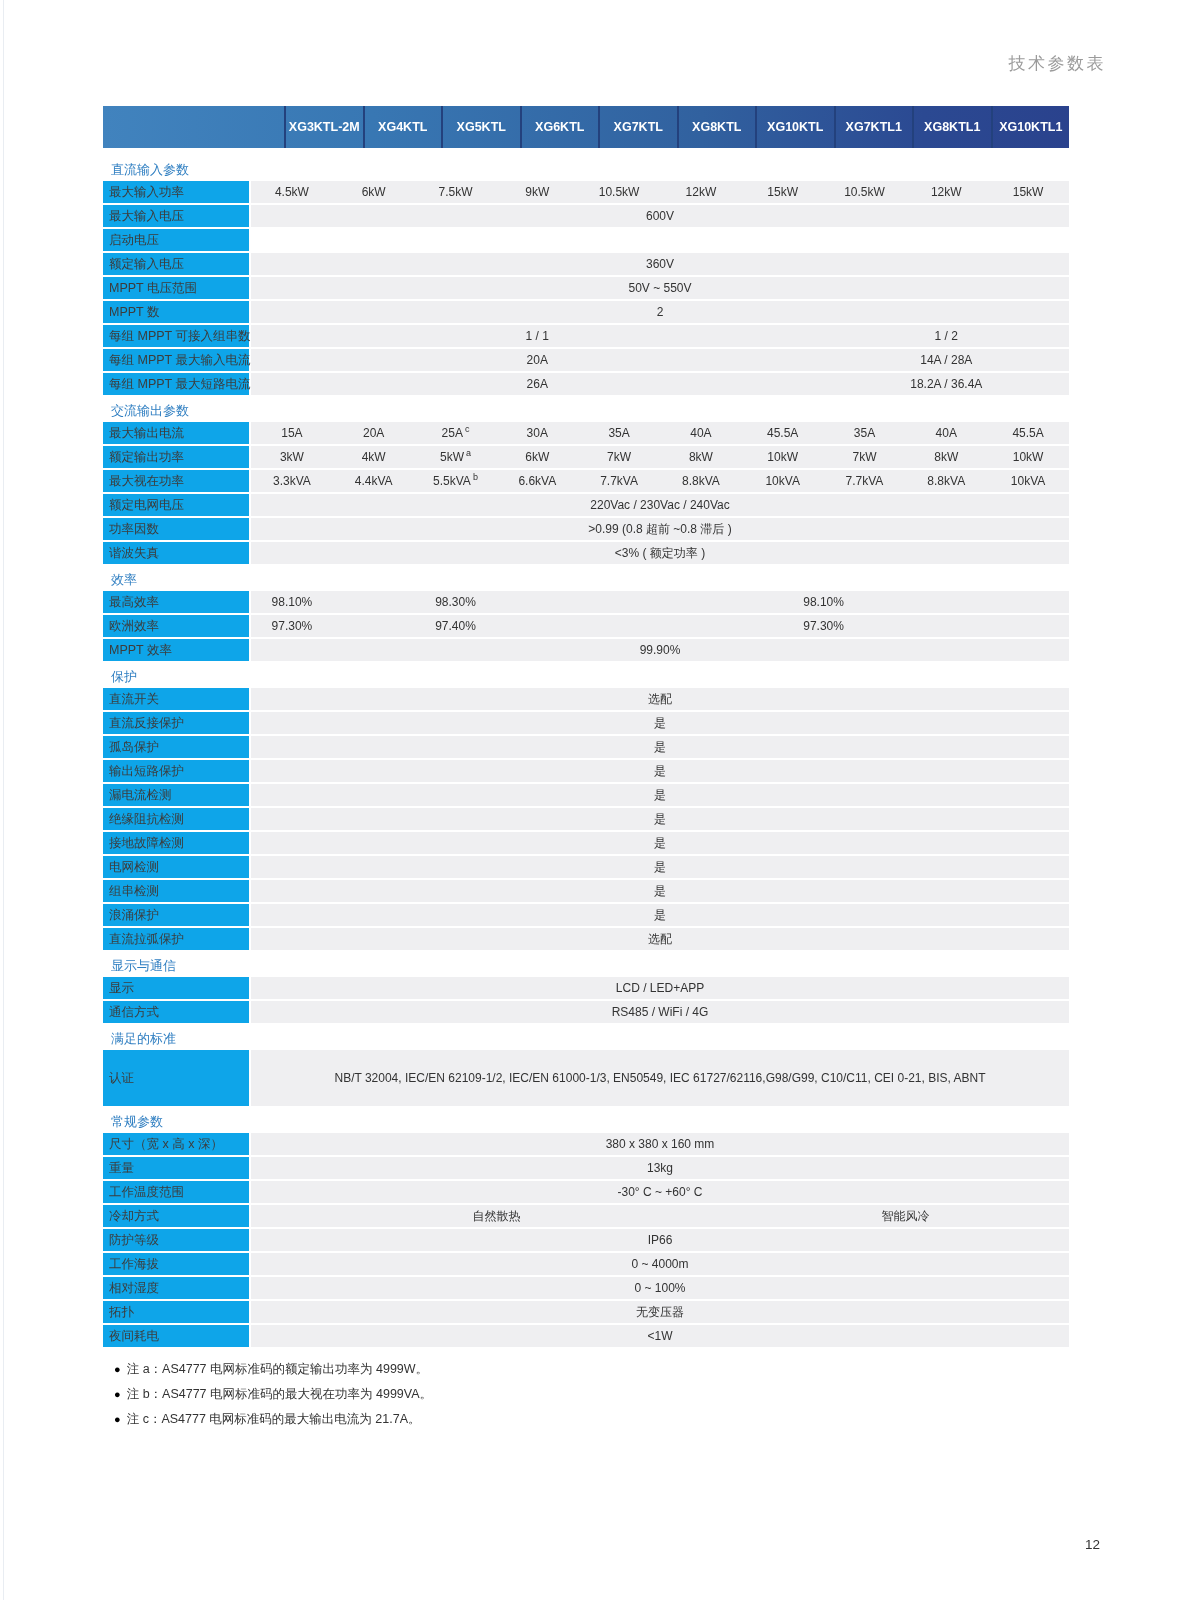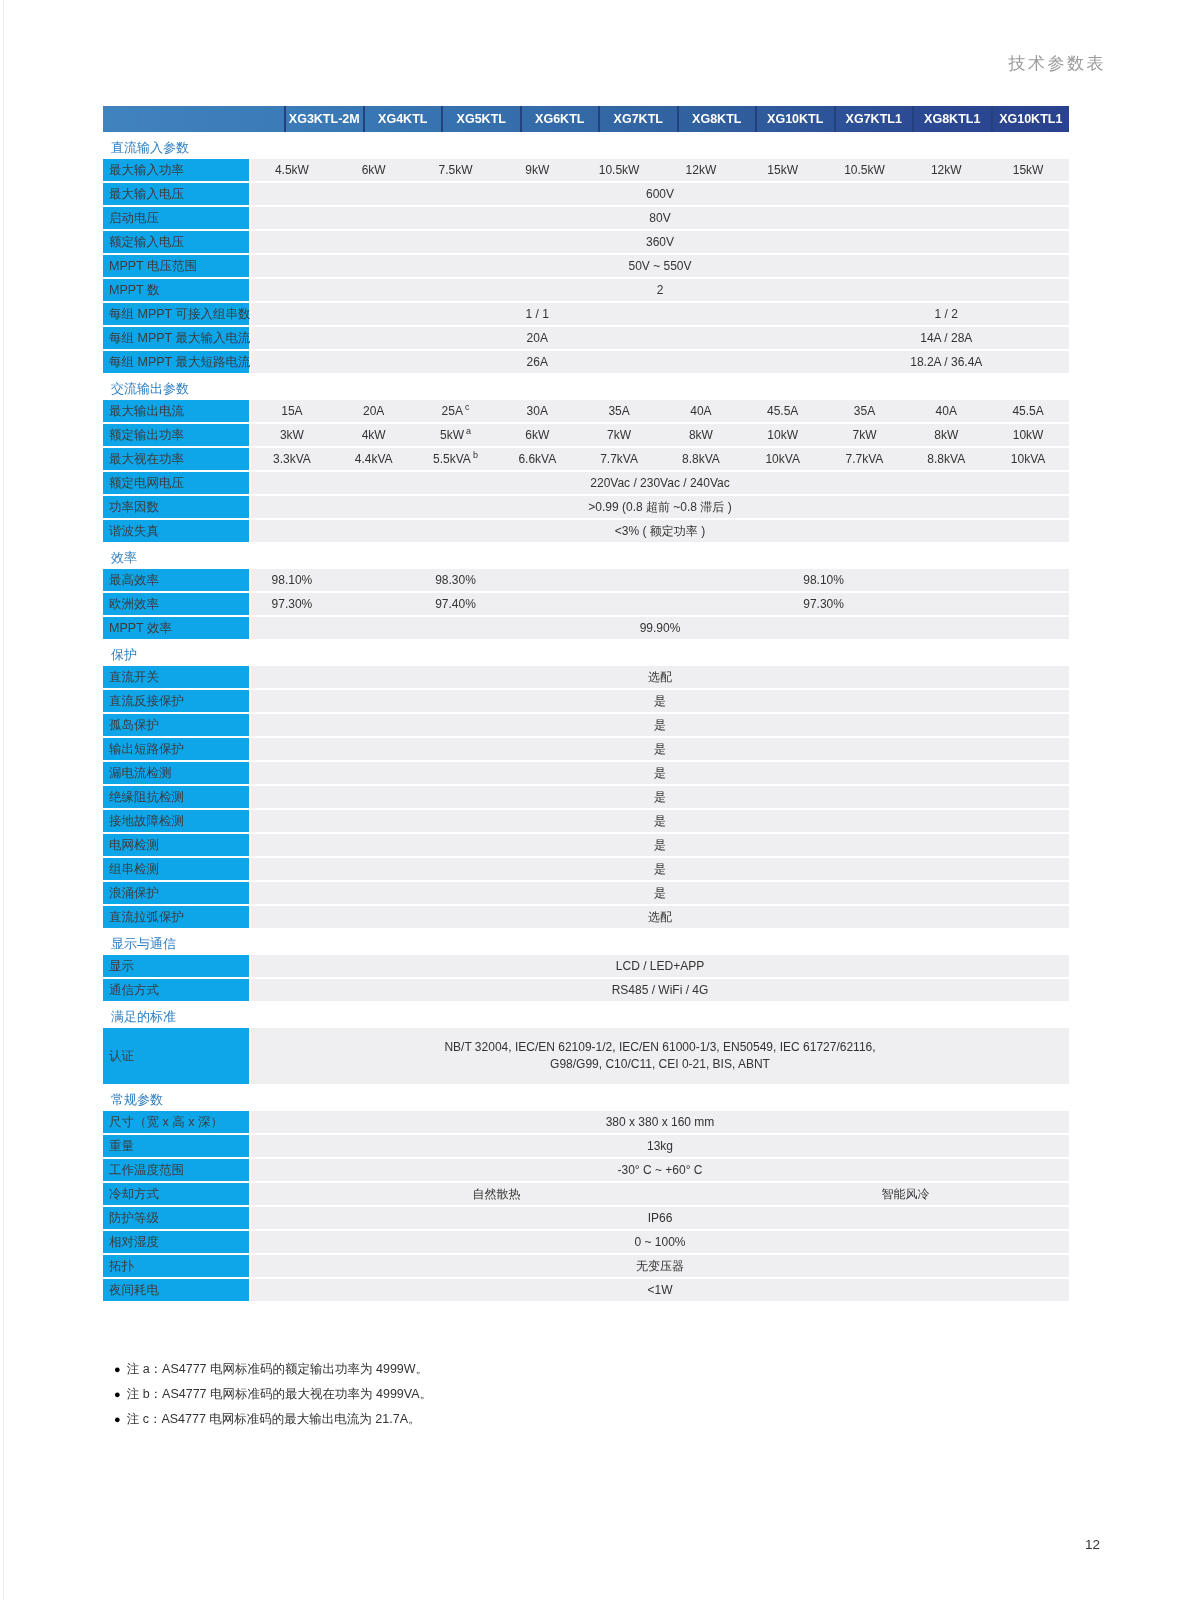--- a/index.html
+++ b/index.html
@@ -7,21 +7,21 @@
     width:1178px;height:1600px;position:relative;background:#ffffff;overflow:hidden;
     font-family:"Liberation Sans","DejaVu Sans",sans-serif;
     -webkit-font-smoothing:antialiased;
   }
   .page-edge{position:absolute;left:3px;top:0;height:1600px;width:1px;background:#e9edf2;}
   .page-title{
     position:absolute;top:52px;right:72px;font-size:17px;color:#9b9b9b;letter-spacing:2.5px;
   }
   .spec-table{position:absolute;left:103px;top:106px;width:966px;}
   .thead{
-    display:flex;height:26px;margin-bottom:2px;
+    display:flex;height:42px;margin-bottom:8px;
     background:linear-gradient(90deg,#4183be 0%,#3877b3 28%,#31619f 62%,#2b4992 85%,#2a428d 100%);
     padding-left:35px;
   }
   .th-label{width:146px;flex:0 0 146px;}
   .th{
     flex:1 1 0;display:flex;align-items:center;justify-content:center;
     color:#ffffff;font-weight:bold;font-size:12.5px;
     border-left:2px solid #23417d;box-sizing:border-box;white-space:nowrap;
   }
   .section-label{
@@ -34,21 +34,21 @@
     width:146px;flex:0 0 146px;box-sizing:border-box;margin-right:2px;
     background:#0ea5e9;display:flex;align-items:center;padding-left:6px;
     font-size:12.5px;color:#3c3c3c;white-space:nowrap;
   }
   .vals{flex:1 1 0;display:flex;gap:0;}
   .cell{
     flex-grow:var(--s,1);flex-shrink:1;flex-basis:0;
     background:#efeff1;display:flex;align-items:center;justify-content:center;
     font-size:12px;color:#333333;text-align:center;white-space:nowrap;overflow:hidden;
   }
-  .cell.multiline{flex-direction:column;line-height:17px;justify-content:center;}
+  .cell.multiline{flex-direction:row;line-height:17px;justify-content:center;}
   .sup{font-size:9px;margin-left:2px;transform:translateY(-4px);color:#333;}
   .notes{position:absolute;left:114px;top:1357px;}
   .note{display:flex;align-items:center;height:25px;font-size:12.5px;color:#333333;}
   .bullet{font-size:11px;margin-right:6px;color:#000000;line-height:1;}
   .page-num{position:absolute;top:1537px;right:78px;font-size:13.5px;color:#333333;}
 </style>
 </head>
 <body>
 
 <div class="page-edge"></div>
@@ -111,25 +111,20 @@
       <div class="row">
         <div class="rlabel">最大输入电压</div>
         <div class="vals">
           <div class="cell" style="--s: 10;">
             <span>600V</span>
           </div>
         </div>
       </div>
       <div class="row">
         <div class="rlabel">启动电压</div>
-        <div class="vals">
-          <div class="cell" style="--s: 10;">
-            <span>80V</span>
-          </div>
-        </div>
       </div>
       <div class="row">
         <div class="rlabel">额定输入电压</div>
         <div class="vals">
           <div class="cell" style="--s: 10;">
             <span>360V</span>
           </div>
         </div>
       </div>
       <div class="row">
@@ -501,20 +496,28 @@
           <div class="cell" style="--s: 4;">
             <span>智能风冷</span>
           </div>
         </div>
       </div>
       <div class="row">
         <div class="rlabel">防护等级</div>
         <div class="vals">
           <div class="cell" style="--s: 10;">
             <span>IP66</span>
+          </div>
+        </div>
+      </div>
+      <div class="row">
+        <div class="rlabel">工作海拔</div>
+        <div class="vals">
+          <div class="cell" style="--s: 10;">
+            <span>0 ~ 4000m</span>
           </div>
         </div>
       </div>
       <div class="row">
         <div class="rlabel">相对湿度</div>
         <div class="vals">
           <div class="cell" style="--s: 10;">
             <span>0 ~ 100%</span>
           </div>
         </div>

